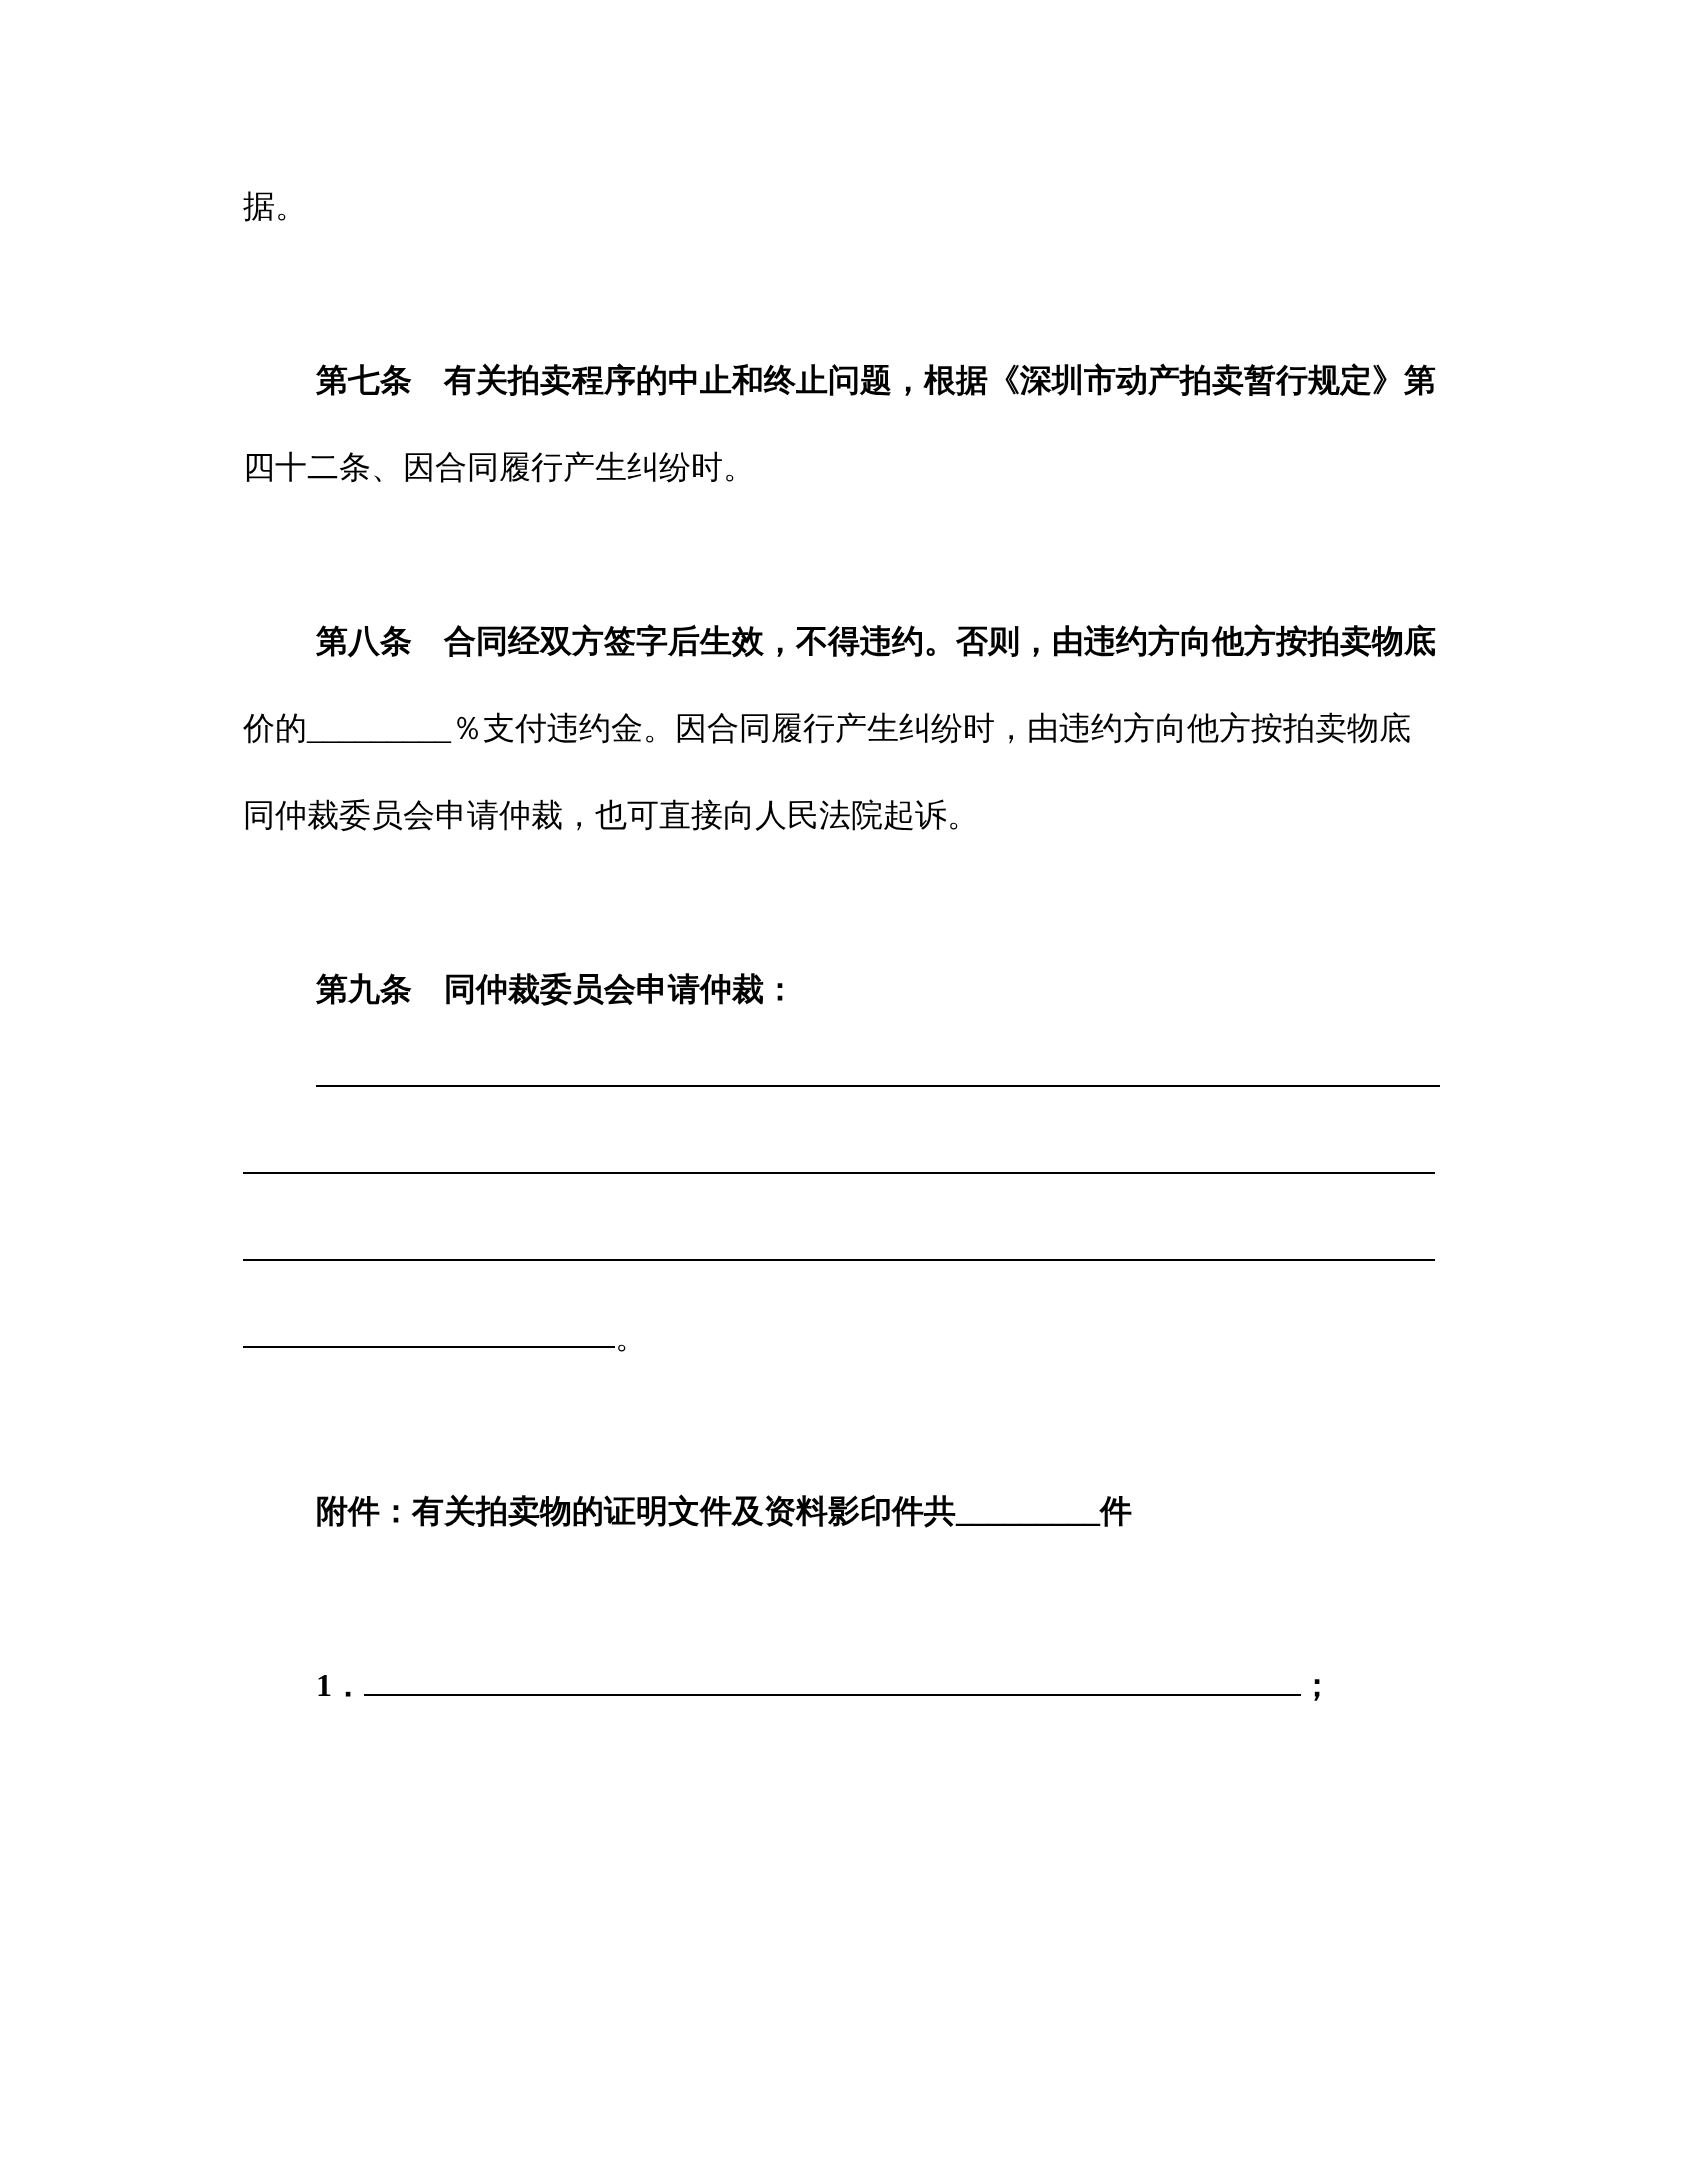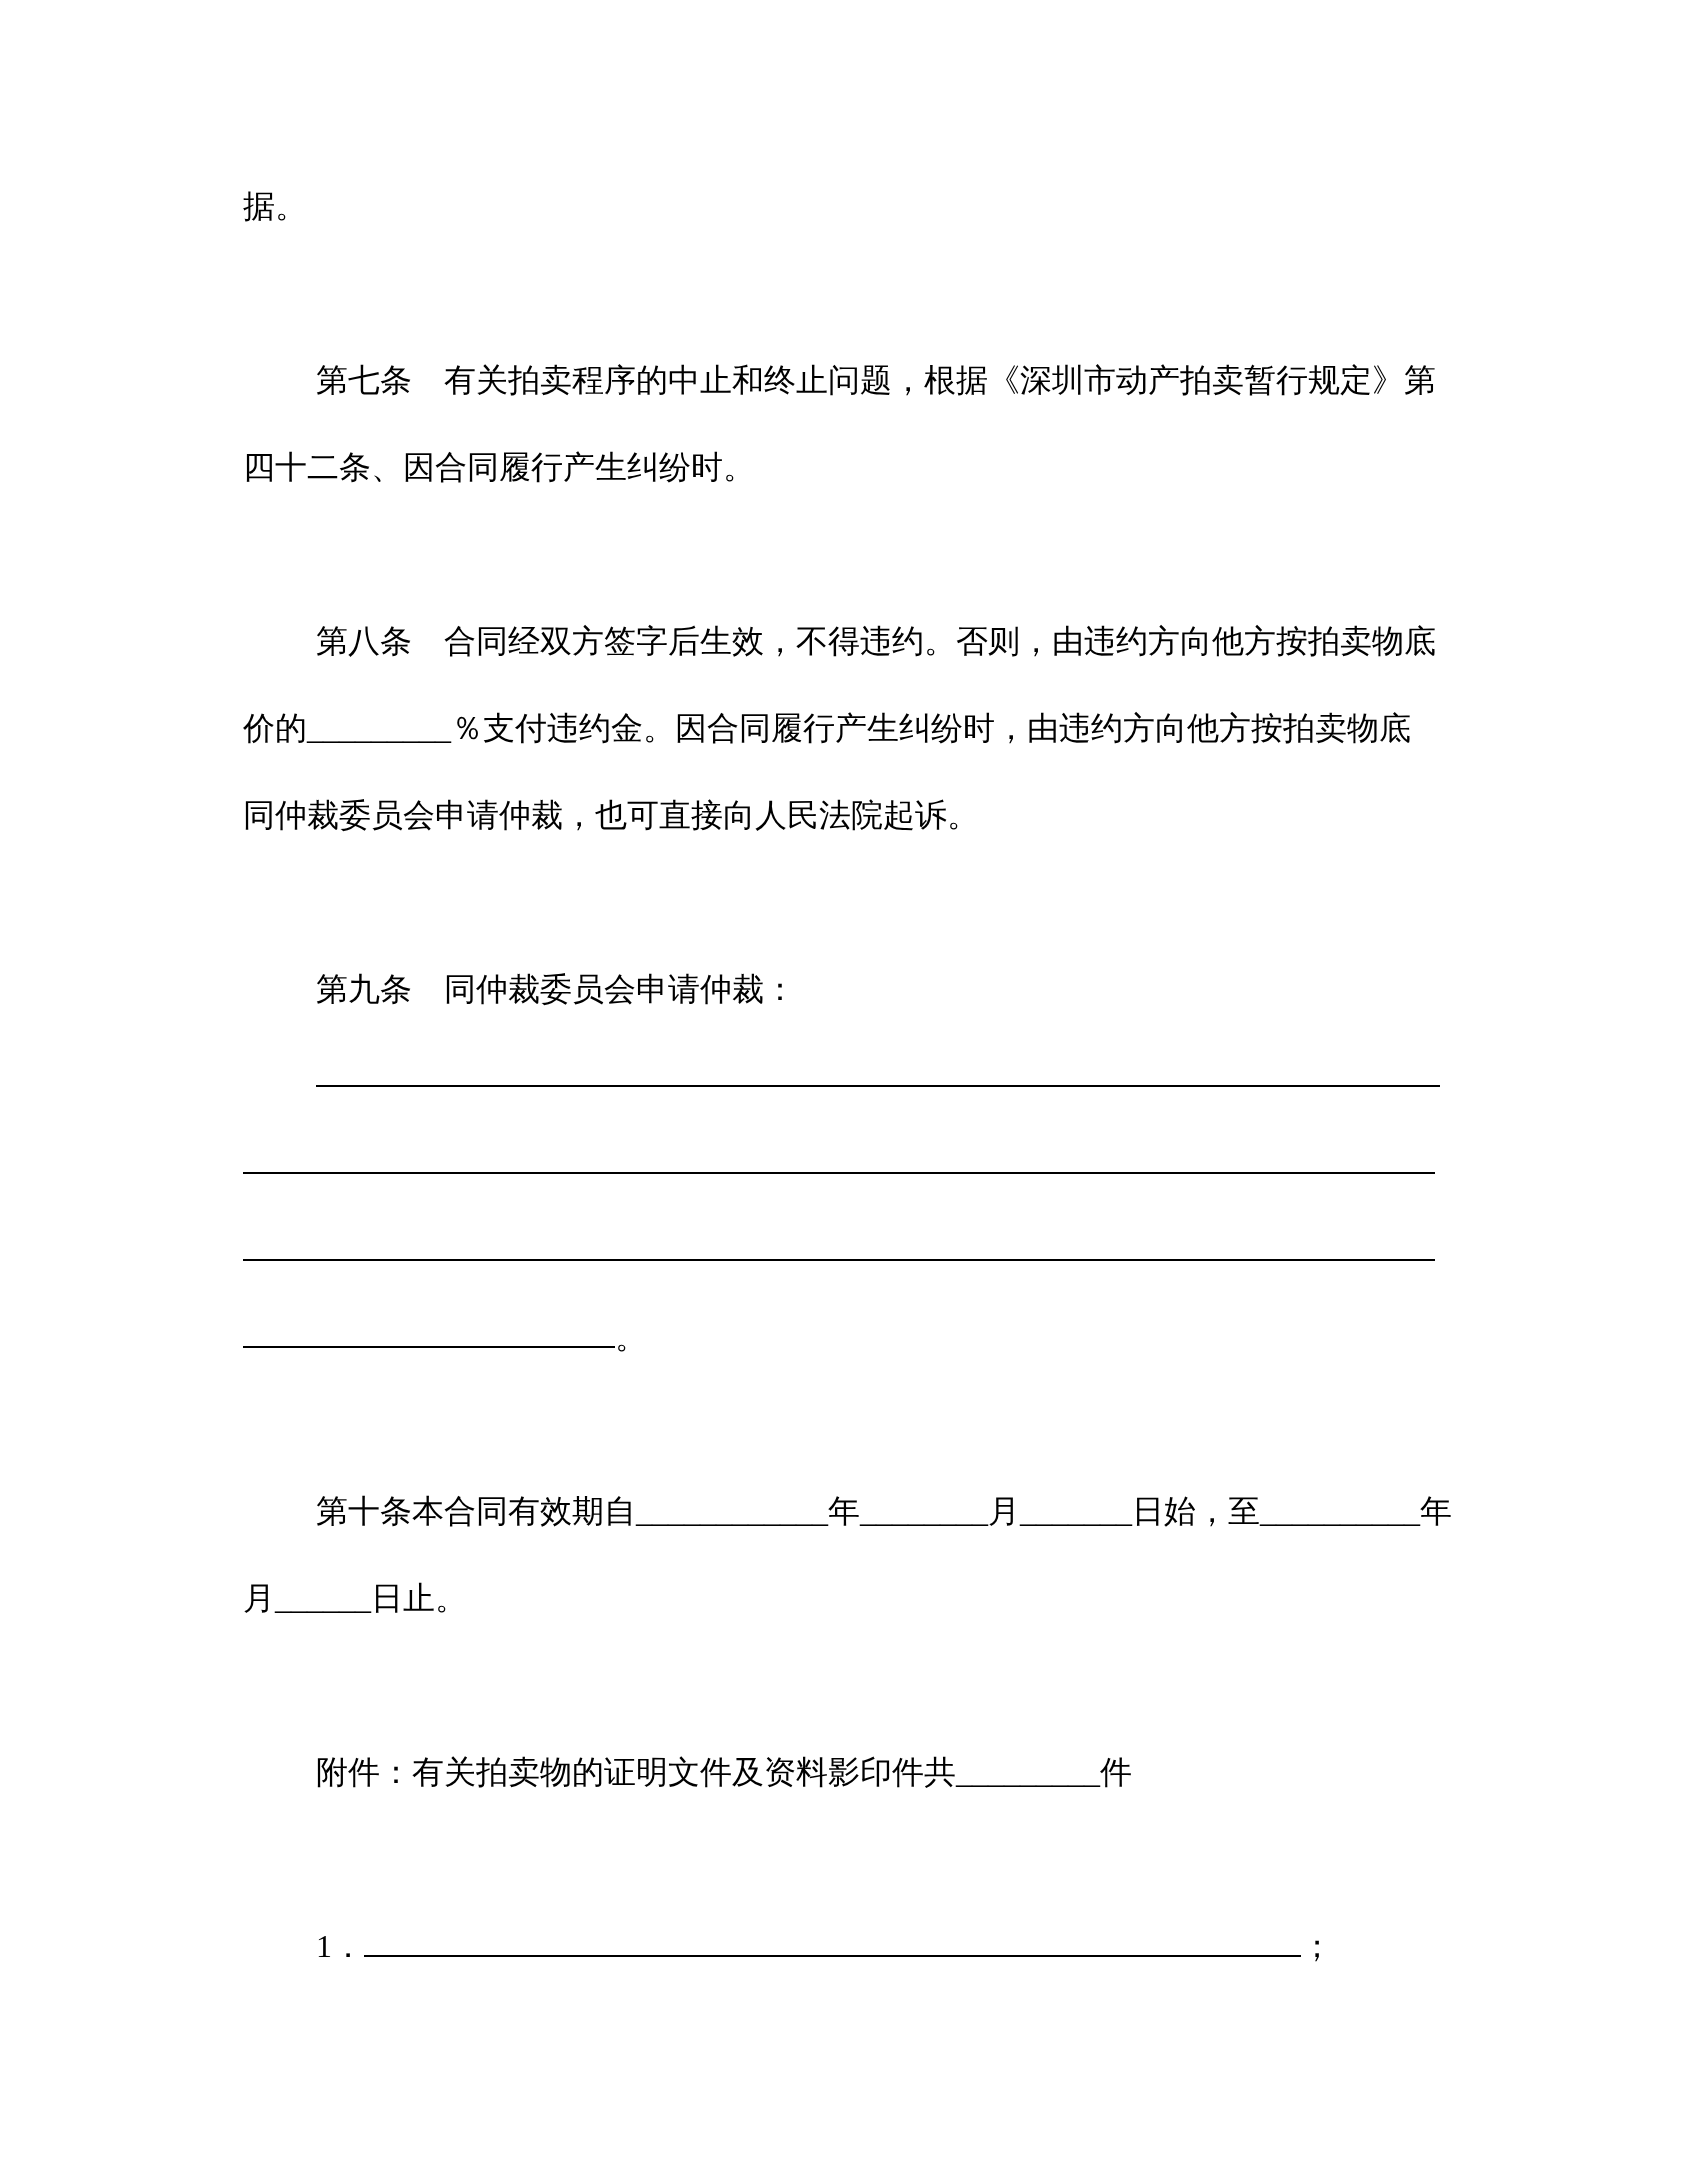--- a/index.html
+++ b/index.html
@@ -26,20 +26,21 @@
     margin: 0 0 87px 0; 
   }
   .para.tight {
     margin-bottom: 0;
   }
   .line {
     white-space: nowrap;
   }
   .indent {
     text-indent: 73px;
+    font-weight: bold;
   }
   .blank {
     display: inline-block;
     height: 0;
     border-bottom: 2.8px solid #000000;
     vertical-align: baseline;
   }
 </style>
 </head>
 <body>
@@ -73,24 +74,20 @@
       <span class="blank" style="width: 1192px;"></span>
     </div>
     <div class="line">
       <span class="blank" style="width: 1192px;"></span>
     </div>
     <div class="line">
       <span class="blank" style="width: 372px;"></span><span>。</span>
     </div>
   </div>
 
-  <div class="para">
-    <div class="line indent">第十条本合同有效期自____________年________月_______日始，至__________年</div>
-    <div class="line">月______日止。</div>
-  </div>
 
   <div class="para">
     <div class="line indent">附件：有关拍卖物的证明文件及资料影印件共_________件</div>
   </div>
 
   <div class="para">
     <div class="line indent">
       <span>1．</span><span class="blank" style="width: 937px;"></span><span>；</span>
     </div>
   </div>

